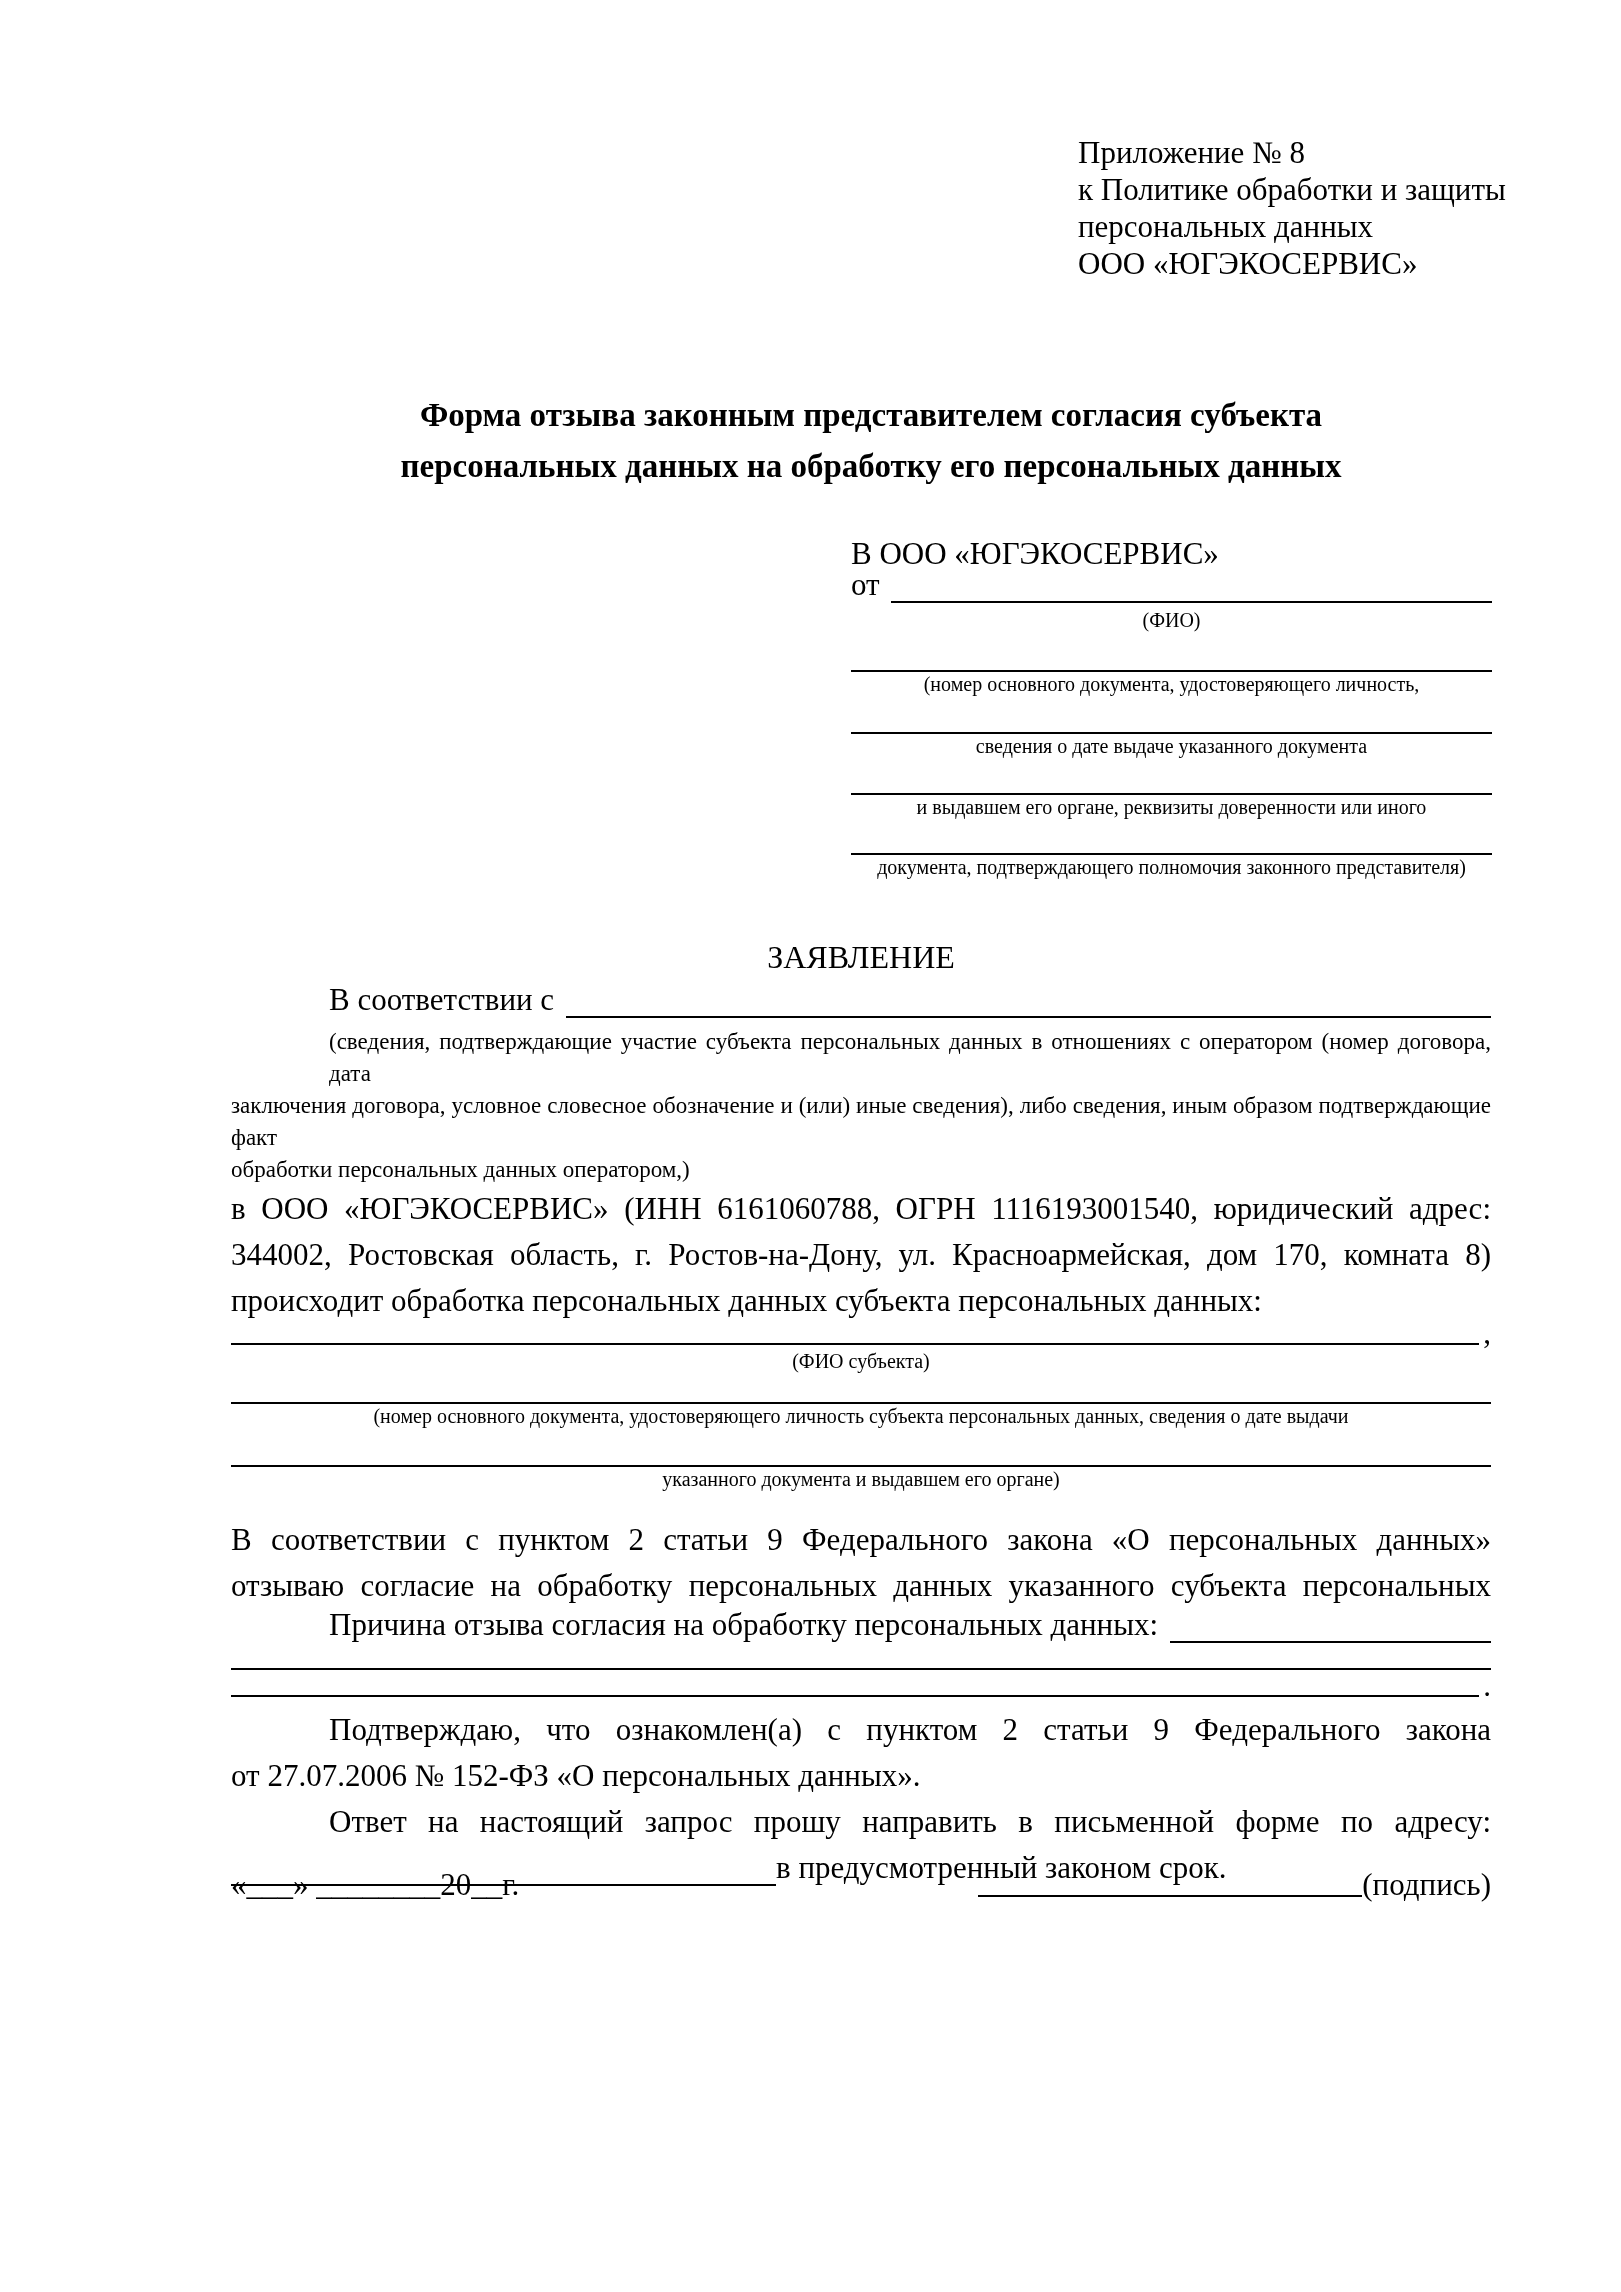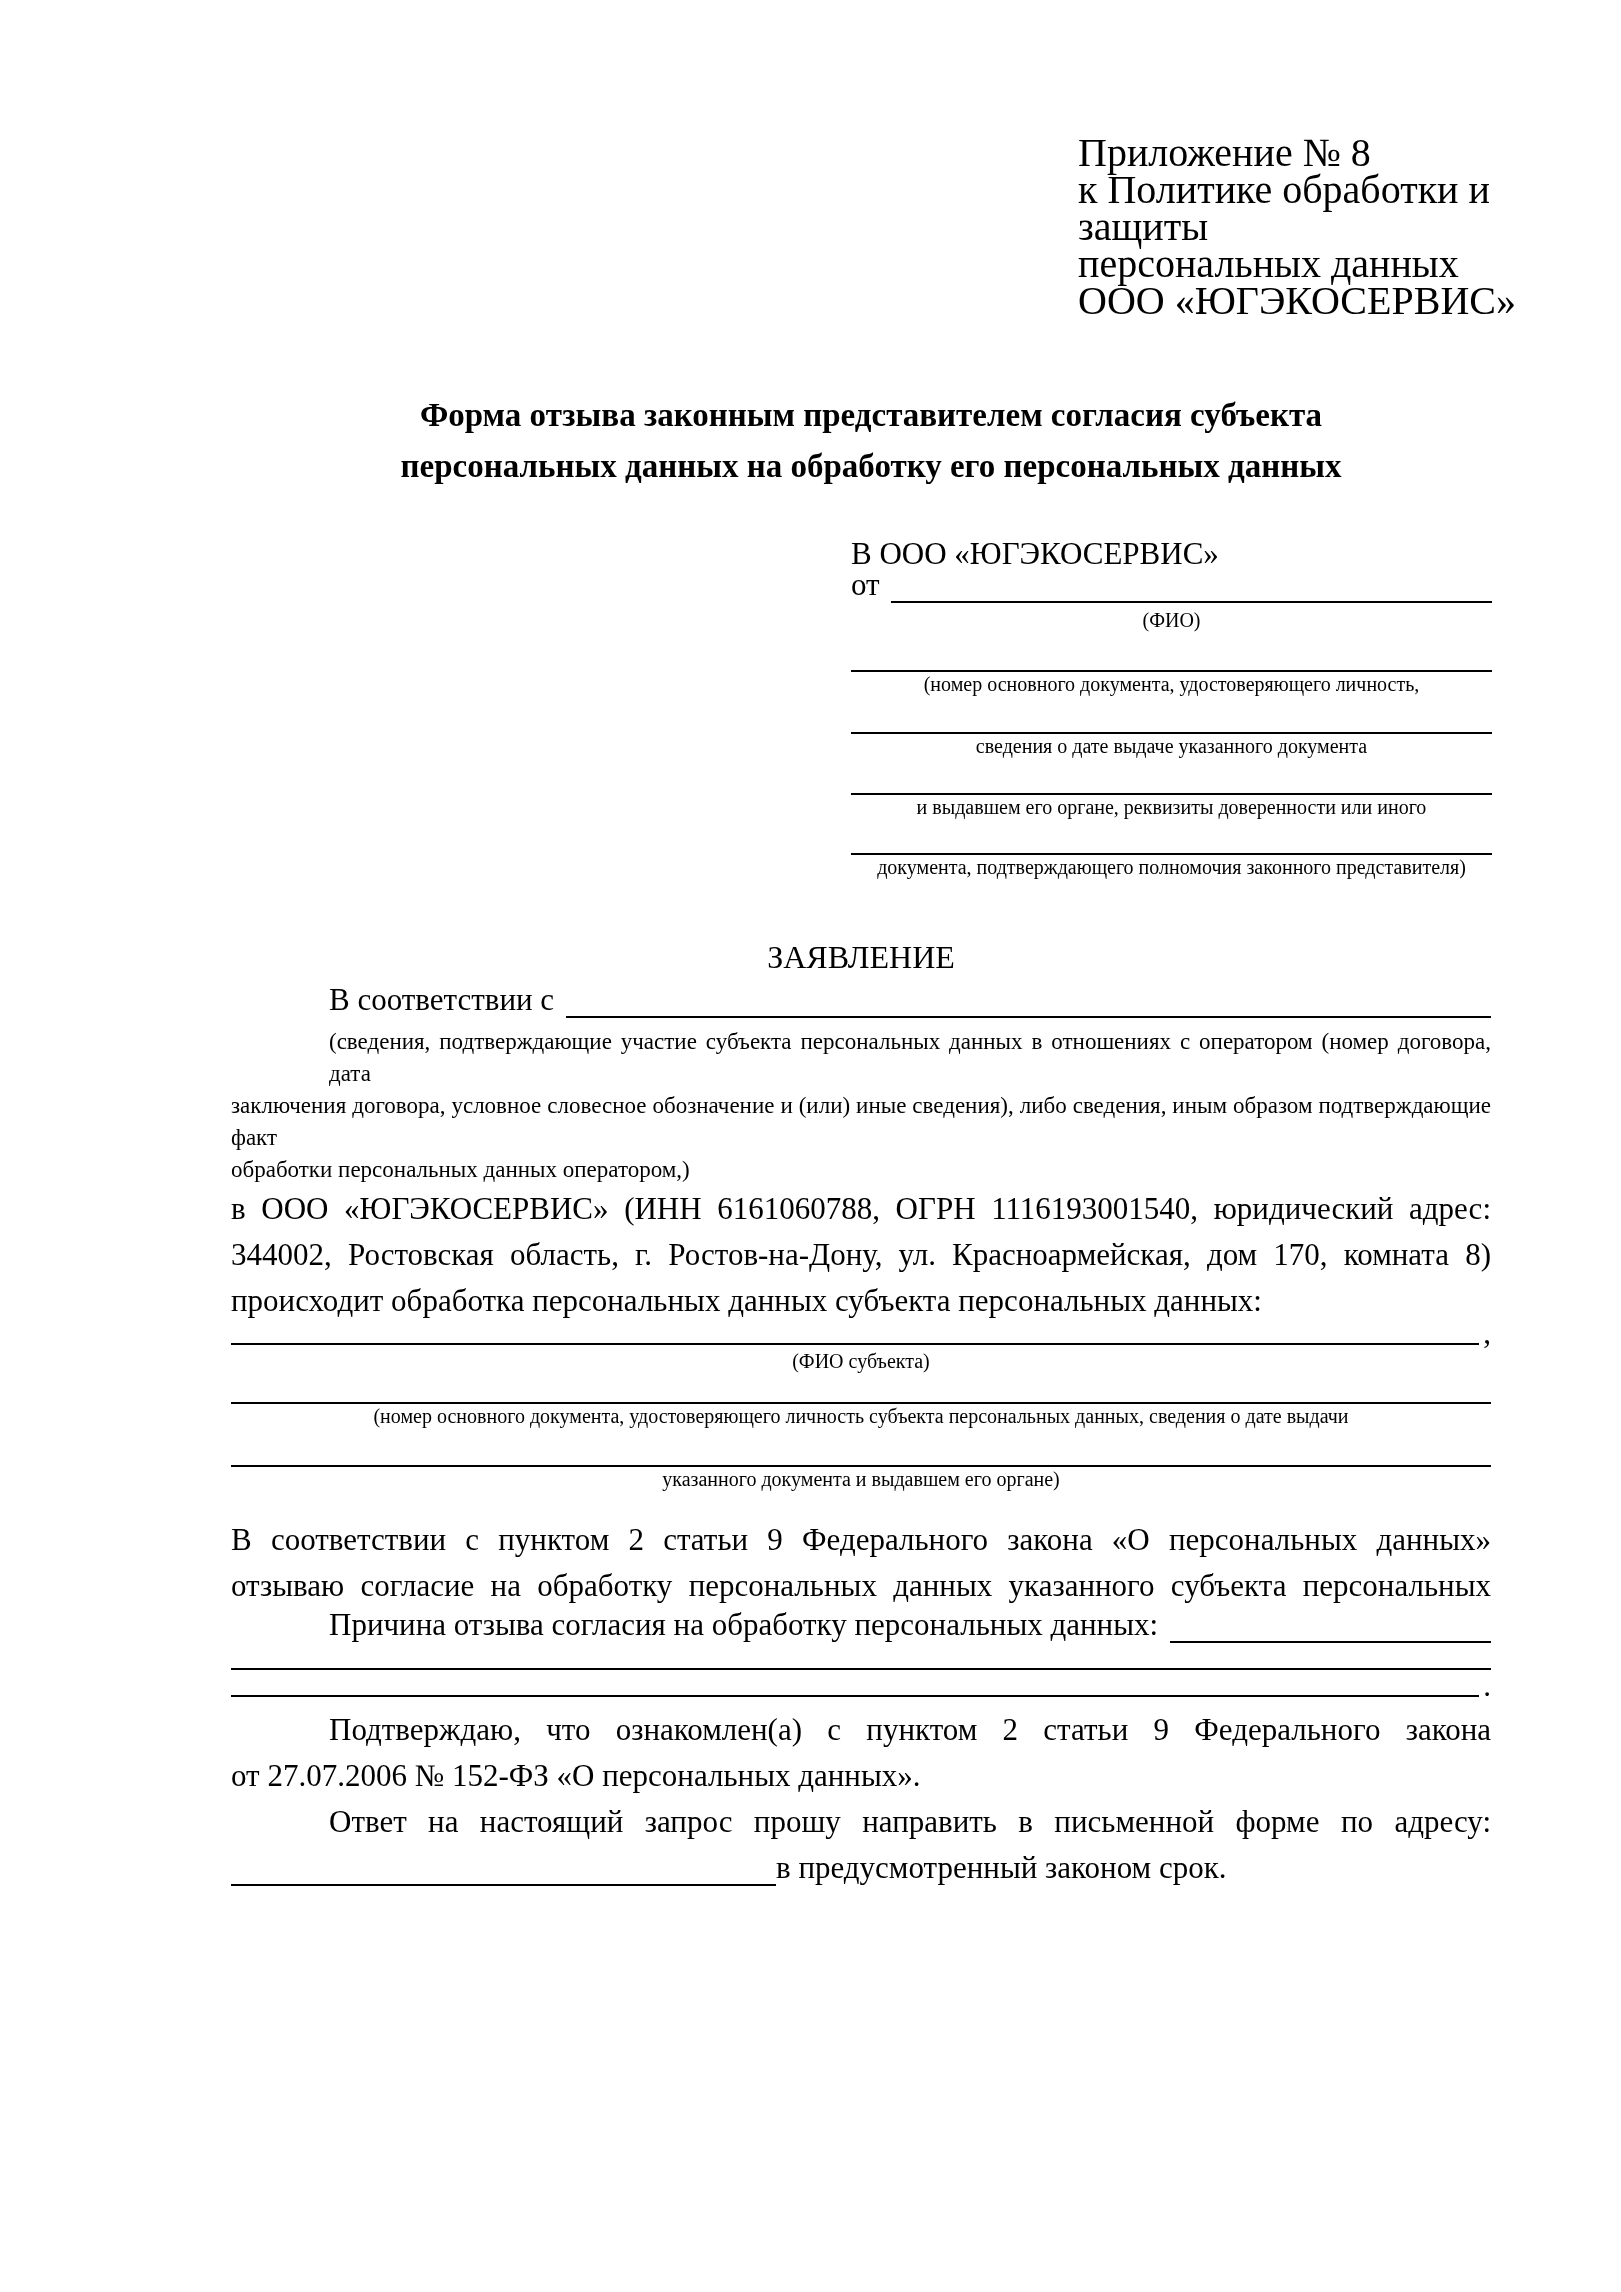--- a/index.html
+++ b/index.html
@@ -15,21 +15,21 @@
     font-size: 31px;
     line-height: 46px;
     overflow: hidden;
   }
 
   
   .header-block {
     position: absolute;
     left: 1078px;
     top: 134px;
-    font-size: 40px;
+    font-size: 31px;
     line-height: 37px;
     text-align: left;
   }
 
   
   .doc-title {
     position: absolute;
     left: 241px;
     top: 390px;
     width: 1260px;
@@ -207,15 +207,22 @@
 
     <div>
       <div class="just ind">Ответ на настоящий запрос прошу направить в письменной форме по адресу:</div>
       <div class="flex-row resp-row2">
         <span class="ufix"></span>
         <span>в предусмотренный законом срок.</span>
       </div>
     </div>
   </div>
 
+  <div class="footer-row">
+    <div class="date-part">«___» ________20__г.</div>
+    <div class="sig-part">
+      <span class="sigline"></span>
+      <span>(подпись)</span>
+    </div>
+  </div>
 
 </div>
 
 
 </body></html>

